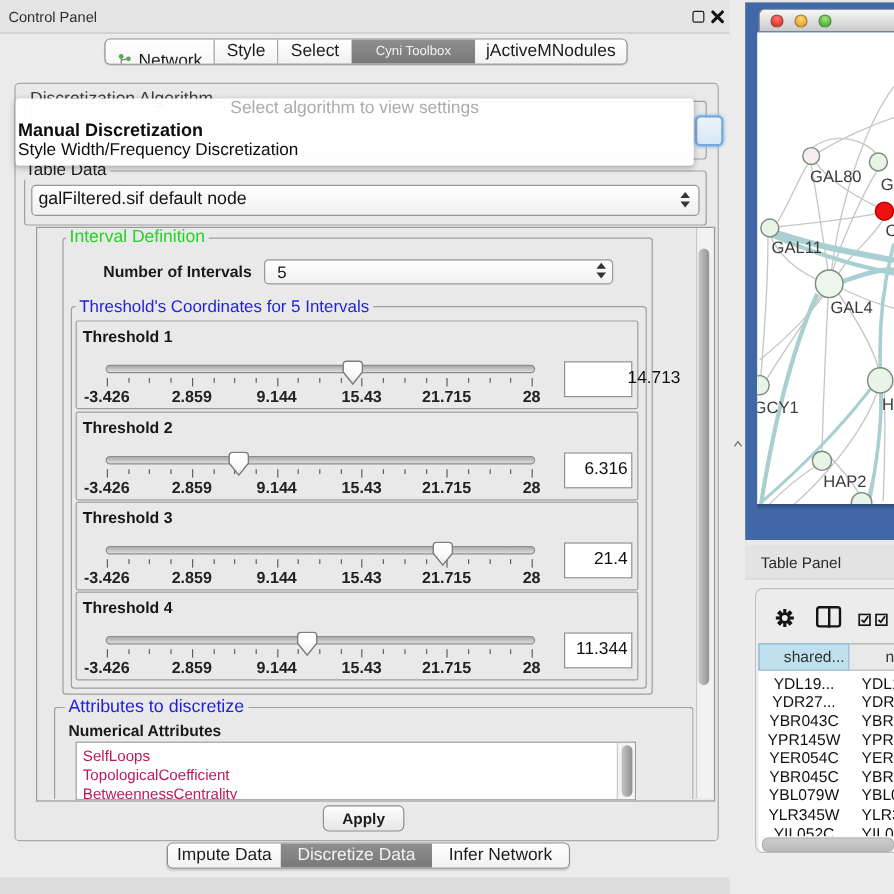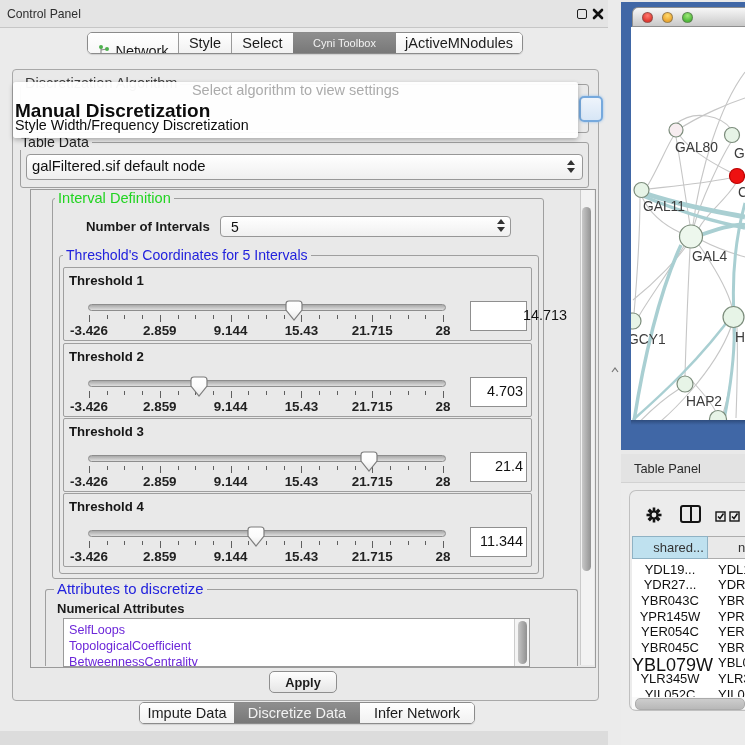--- a/index.html
+++ b/index.html
@@ -134,21 +134,21 @@
 <path d="M1,4 Q1,1 4,1 L14,1 Q17,1 17,4 L17,10 L9,20 L1,10 Z" fill="url(#thg)" stroke="#7d7d7d" stroke-width="1.2"></path>
 <defs>
       <linearGradient id="thg" x1="0" y1="0" x2="0" y2="1">
         <stop offset="0" stop-color="#ffffff"></stop>
         <stop offset="0.5" stop-color="#fbfbfb"></stop>
         <stop offset="1" stop-color="#e8e8e8"></stop>
       </linearGradient>
     </defs>
   </svg>
 <div class="abs" style="left:470px;top:377px;width:55px;height:28px;background:#fff;border:1px solid #8f8f8f;"></div>
-<div class="abs" style="left:470px;top:383px;width:53px;text-align:right;font-size:14.4px;color:#111;">4.703</div>
+<div class="abs" style="left:470px;top:383px;width:53px;text-align:right;font-size:14.4px;color:#111;">6.316</div>
 <div class="gb" style="left:63px;top:418px;width:467px;height:72px;border-radius:2px;"></div>
 <div class="abs" style="left:69px;top:424px;font-size:13.2px;font-weight:bold;color:#161616;">Threshold 3</div>
 <div class="abs" style="left:88.0px;top:455px;width:356.0px;height:5px;border:1px solid #8d8d8d;border-radius:4px;background:linear-gradient(#a9a9a9,#dedede);"></div>
 <div class="abs" style="left:89.0px;top:466px;width:1px;height:7px;background:#5f5f5f;"></div>
 <div class="abs" style="left:106.7px;top:466px;width:1px;height:4px;background:#5f5f5f;"></div>
 <div class="abs" style="left:124.4px;top:466px;width:1px;height:4px;background:#5f5f5f;"></div>
 <div class="abs" style="left:142.1px;top:466px;width:1px;height:4px;background:#5f5f5f;"></div>
 <div class="abs" style="left:159.8px;top:466px;width:1px;height:7px;background:#5f5f5f;"></div>
 <div class="abs" style="left:177.5px;top:466px;width:1px;height:4px;background:#5f5f5f;"></div>
 <div class="abs" style="left:195.2px;top:466px;width:1px;height:4px;background:#5f5f5f;"></div>
@@ -223,35 +223,35 @@
         <stop offset="1" stop-color="#e8e8e8"></stop>
       </linearGradient>
     </defs>
   </svg>
 <div class="abs" style="left:470px;top:527px;width:55px;height:28px;background:#fff;border:1px solid #8f8f8f;"></div>
 <div class="abs" style="left:470px;top:533px;width:53px;text-align:right;font-size:14.4px;color:#111;">11.344</div>
 <div class="gb" style="left:45px;top:589px;width:531px;height:76px;border-bottom:none;border-radius:3px 3px 0 0;"></div>
 <div class="gl" style="left:54px;top:581px;font-size:14.9px;color:#2222dd;">Attributes to discretize</div>
 <div class="abs" style="left:57px;top:601px;font-size:13px;font-weight:bold;color:#1a1a1a;">Numerical Attributes</div>
 <div class="abs" style="left:63px;top:618px;width:465px;height:47px;background:#fff;border:1px solid #9a9a9a;overflow:hidden;">
-<div style="position:absolute;left:5px;top:3px;font-size:12.6px;color:#6d28d9;line-height:16.2px;white-space:pre;">SelfLoops
+<div style="position:absolute;left:5px;top:3px;font-size:12.6px;color:#be185d;line-height:16.2px;white-space:pre;">SelfLoops
 TopologicalCoefficient
 BetweennessCentrality</div>
 <div style="position:absolute;right:0;top:0;width:14px;height:47px;background:#f4f4f4;border-left:1px solid #ccc;"></div>
 <div style="position:absolute;right:2px;top:2px;width:9px;height:43px;border-radius:5px;background:linear-gradient(90deg,#c4c4c4,#909090);"></div>
 </div>
 <div class="abs" style="left:269px;top:671px;width:66px;height:20px;background:linear-gradient(#fefefe,#e6e6e6);border:1px solid #8e8e8e;border-radius:5px;display:flex;align-items:center;justify-content:center;font-size:12.8px;font-weight:600;color:#1d1d1d;">Apply</div>
 <div class="abs" style="left:139px;top:702px;width:334px;height:20px;border:1px solid #8b8b8b;border-radius:5px;overflow:hidden;box-shadow:0 1px 1px rgba(0,0,0,0.12);">
 <div style="position:absolute;left:0px;top:0;width:94px;height:20px;background:linear-gradient(#ffffff,#f1f1f1);color:#1c1c1c;display:flex;align-items:center;justify-content:center;font-size:14.5px;white-space:nowrap;">Impute Data</div>
 <div style="position:absolute;left:94px;top:0;width:126px;height:20px;background:linear-gradient(#8e8e8e,#787878);color:#f2f2f2;display:flex;align-items:center;justify-content:center;font-size:14.5px;white-space:nowrap;">Discretize Data</div>
 <div style="position:absolute;left:220px;top:0;width:114px;height:20px;background:linear-gradient(#ffffff,#f1f1f1);color:#1c1c1c;display:flex;align-items:center;justify-content:center;font-size:14.5px;white-space:nowrap;">Infer Network</div>
 </div>
 <div class="abs" style="left:13px;top:82px;width:565px;height:56px;background:rgba(255,255,255,0.955);border-radius:3px;box-shadow:0 2px 5px rgba(0,0,0,0.28);"></div>
 <div class="abs" style="left:13px;top:82px;width:565px;text-align:center;font-size:14.5px;color:#ababab;">Select algorithm to view settings</div>
-<div class="abs" style="left:15px;top:100px;font-size:19px;font-weight:bold;color:#0c0c0c;">Manual Discretization</div>
+<div class="abs" style="left:15px;top:100px;font-size:15px;font-weight:bold;color:#0c0c0c;">Manual Discretization</div>
 <div class="abs" style="left:15px;top:117px;font-size:14.3px;color:#0c0c0c;">Style Width/Frequency Discretization</div>
 <div class="abs" style="left:621px;top:2px;width:124px;height:448px;background:#4067a6;"></div>
 <div class="abs" style="left:632px;top:7px;width:113px;height:20px;border-radius:6px 0 0 0;background:linear-gradient(#f7f7f7,#c9c9c9);border:1px solid #8f8f8f;border-right:none;box-sizing:border-box;"></div>
 <div class="abs" style="left:641.5px;top:11.5px;width:11px;height:11px;border-radius:50%;background:radial-gradient(circle at 50% 30%,#ff7a70,#e03830 70%);border:0.8px solid rgba(90,90,90,0.55);box-sizing:border-box;"></div>
 <div class="abs" style="left:661.5px;top:11.5px;width:11px;height:11px;border-radius:50%;background:radial-gradient(circle at 50% 30%,#ffd96e,#eba630 70%);border:0.8px solid rgba(90,90,90,0.55);box-sizing:border-box;"></div>
 <div class="abs" style="left:681.5px;top:11.5px;width:11px;height:11px;border-radius:50%;background:radial-gradient(circle at 50% 30%,#9fe87a,#4fb93a 70%);border:0.8px solid rgba(90,90,90,0.55);box-sizing:border-box;"></div>
 <div class="abs" style="left:631px;top:27px;width:114px;height:393px;background:#fff;overflow:hidden;padding-left:14px;">
 <svg width="114" height="393" viewBox="631 27 114 393" style="position:absolute;left:0;top:0;">
 <g fill="none" stroke="#c6c6c6" stroke-width="1.1">
 <path d="M676,131 C700,115 730,103 745,98"></path>
@@ -345,21 +345,21 @@
 <div style="position:absolute;left:0;top:18.1px;width:76px;text-align:center;font-size:13px;color:#111;">YDR27...</div>
 <div style="position:absolute;left:86px;top:18.1px;font-size:13px;color:#111;white-space:nowrap;">YDR27</div>
 <div style="position:absolute;left:0;top:33.8px;width:76px;text-align:center;font-size:13px;color:#111;">YBR043C</div>
 <div style="position:absolute;left:86px;top:33.8px;font-size:13px;color:#111;white-space:nowrap;">YBR04</div>
 <div style="position:absolute;left:0;top:49.5px;width:76px;text-align:center;font-size:13px;color:#111;">YPR145W</div>
 <div style="position:absolute;left:86px;top:49.5px;font-size:13px;color:#111;white-space:nowrap;">YPR14</div>
 <div style="position:absolute;left:0;top:65.1px;width:76px;text-align:center;font-size:13px;color:#111;">YER054C</div>
 <div style="position:absolute;left:86px;top:65.1px;font-size:13px;color:#111;white-space:nowrap;">YER05</div>
 <div style="position:absolute;left:0;top:80.8px;width:76px;text-align:center;font-size:13px;color:#111;">YBR045C</div>
 <div style="position:absolute;left:86px;top:80.8px;font-size:13px;color:#111;white-space:nowrap;">YBR04</div>
-<div style="position:absolute;left:0;top:96.4px;width:76px;text-align:center;font-size:18px;color:#111;">YBL079W</div>
+<div style="position:absolute;left:0;top:96.4px;width:76px;text-align:center;font-size:13px;color:#111;">YBL079W</div>
 <div style="position:absolute;left:86px;top:96.4px;font-size:13px;color:#111;white-space:nowrap;">YBL07</div>
 <div style="position:absolute;left:0;top:112.0px;width:76px;text-align:center;font-size:13px;color:#111;">YLR345W</div>
 <div style="position:absolute;left:86px;top:112.0px;font-size:13px;color:#111;white-space:nowrap;">YLR34</div>
 <div style="position:absolute;left:0;top:127.7px;width:76px;text-align:center;font-size:13px;color:#111;">YIL052C</div>
 <div style="position:absolute;left:86px;top:127.7px;font-size:13px;color:#111;white-space:nowrap;">YIL05</div>
 </div>
 <div style="position:absolute;left:2px;top:206px;width:114px;height:12px;background:#fafafa;"></div>
 <div style="position:absolute;left:5px;top:207px;width:108px;height:10px;border-radius:5px;background:linear-gradient(#cdcdcd,#b8b8b8);border:1px solid #ababab;"></div>
 </div>
 </body></html>

